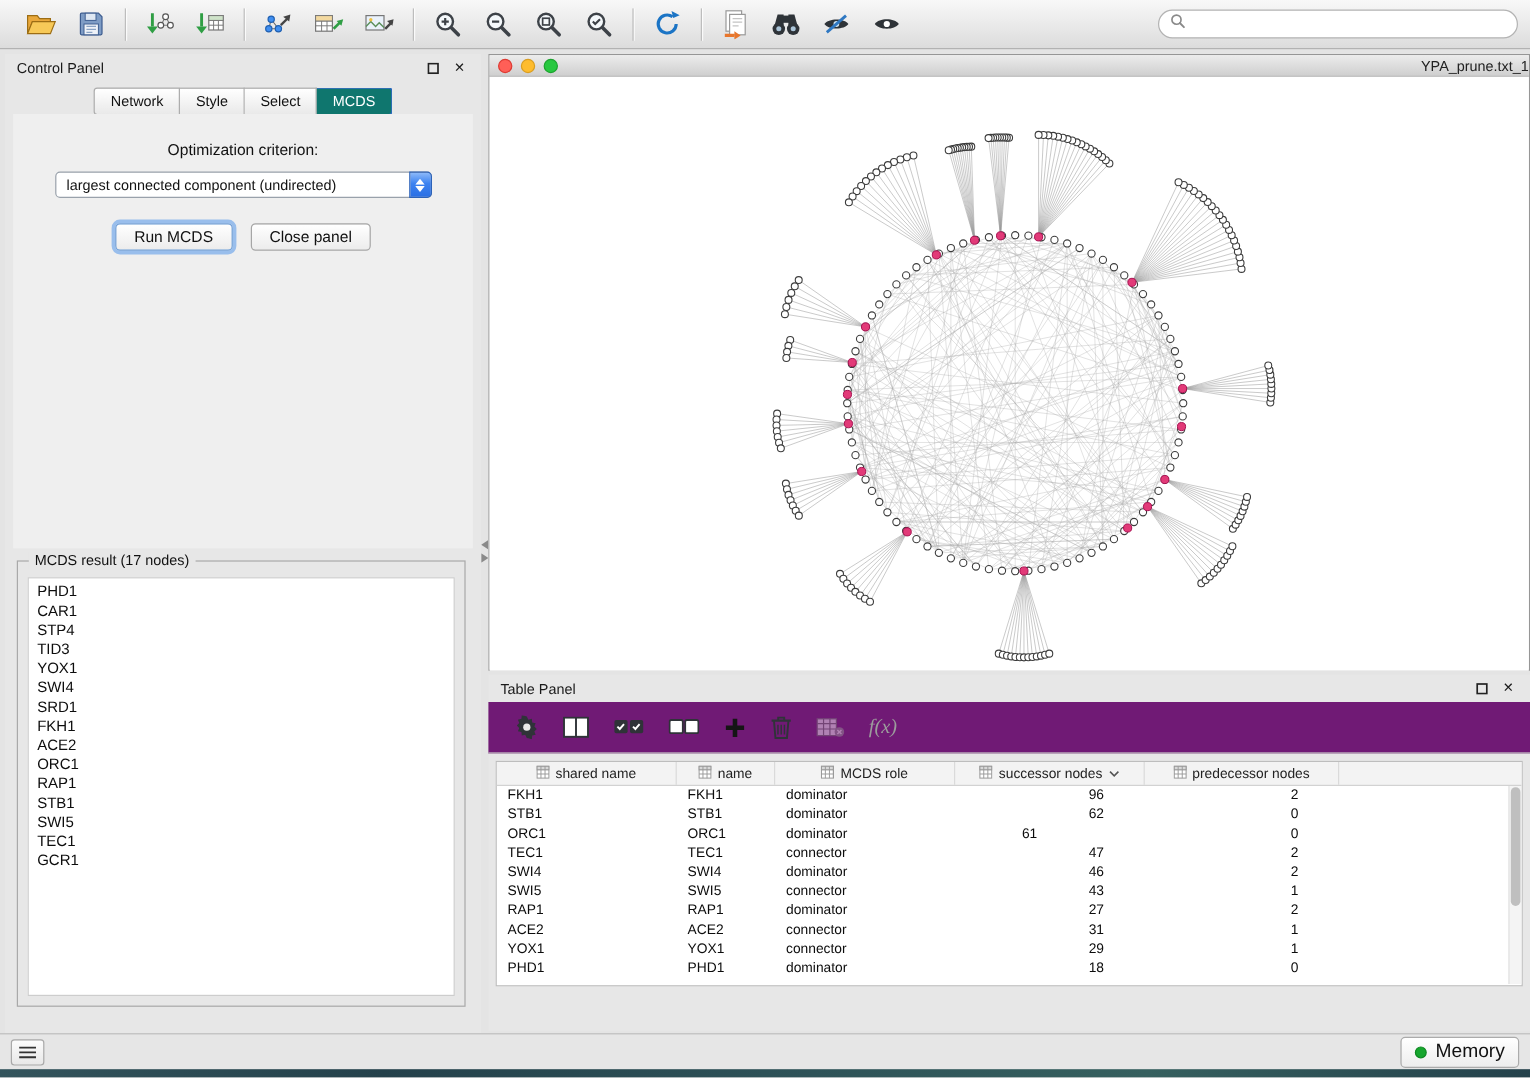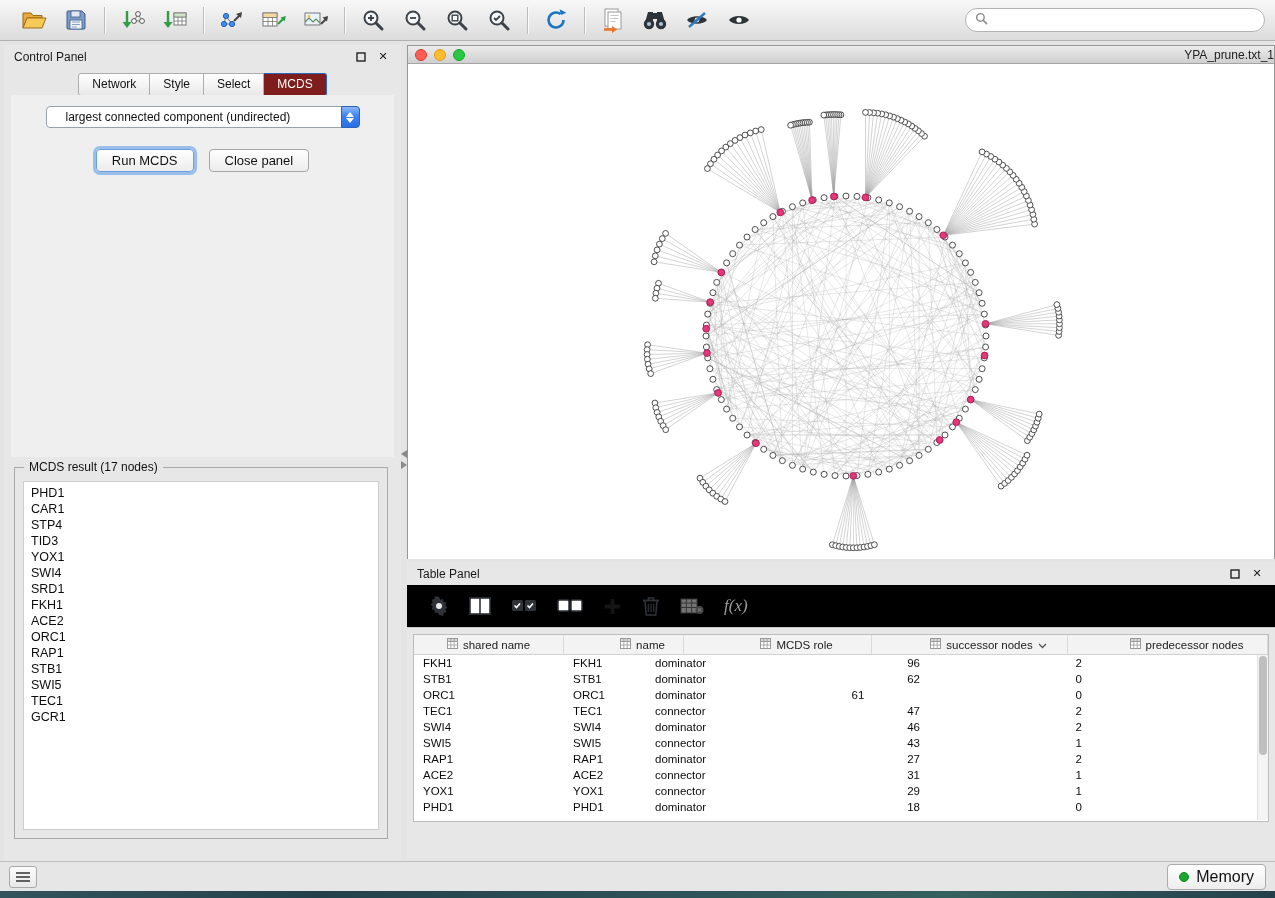--- a/index.html
+++ b/index.html
@@ -20,25 +20,25 @@
   .panel-head .spacer{flex:1;}
   .win-btn{width:16px;height:16px;display:flex;align-items:center;justify-content:center;margin-left:6px;
     color:#1a1a1a;font-size:11px;font-weight:bold;}
   
   .control-panel{position:absolute;left:4px;top:45px;width:397px;height:816px;background:#e7e7e7;}
   .cp-tabs{display:flex;justify-content:center;margin-top:5px;}
   .seg-tab{font-size:12px;line-height:15px;padding:3px 13px;background:linear-gradient(#ffffff,#e9e9e9);
     border:1px solid #adadad;border-left:none;color:#111;cursor:default;}
   .seg-tab:first-child{border-left:1px solid #adadad;border-radius:3px 0 0 3px;}
   .seg-tab:last-child{border-radius:0 3px 3px 0;}
-  .seg-tab.active{background:#7f1d1d;color:#fff;border-color:#2767bd;}
+  .seg-tab.active{background:#0f766e;color:#fff;border-color:#2767bd;}
   .cp-content{position:absolute;left:7px;right:7px;top:50px;height:362px;background:#efefef;}
   .opt-label{text-align:center;padding-top:22px;font-size:13px;color:#111;}
   .dropdown{margin:11px auto 0;width:314px;height:22px;background:#fff;border:1px solid #99a1ab;
-    border-radius:4px;display:flex;align-items:center;font-size:12px;padding-left:19px;
+    border-radius:4px;display:flex;align-items:center;font-size:12px;padding-left:9px;
     position:relative;box-sizing:border-box;color:#111;}
   .dd-btn{position:absolute;right:-1px;top:-1px;width:19px;height:22px;border-radius:0 4px 4px 0;
     background:linear-gradient(#8cb9f9 0%,#3c82f0 45%,#2a6fe4 100%);display:flex;flex-direction:column;
     align-items:center;justify-content:center;gap:1px;border:1px solid #2c62b8;box-sizing:border-box;}
   .btn-row{display:flex;justify-content:center;gap:15px;margin-top:21px;}
   .push-btn{font-size:13px;padding:3px 15px;background:linear-gradient(#ffffff,#ececec);
     border:1px solid #a6a6a6;border-radius:4px;color:#111;}
   .push-btn.focused{box-shadow:0 0 0 3px rgba(106,163,233,.65);border-color:#6f9fd8;}
   .result-group{position:absolute;left:10px;right:13px;top:422px;bottom:22px;border:1px solid #a9a9a9;}
   .result-title{position:absolute;top:-8px;left:9px;background:#e7e7e7;padding:0 5px;font-size:12px;color:#111;}
@@ -57,26 +57,26 @@
   .traffic{display:flex;gap:7px;}
   .light{width:12px;height:12px;border-radius:50%;box-sizing:border-box;}
   .light.red{background:#ff5f57;border:1px solid #dd3b33;}
   .light.yellow{background:#febc2e;border:1px solid #d99e22;}
   .light.green{background:#28c840;border:1px solid #1da32f;}
   .net-title{position:absolute;left:0;right:0;text-align:right;font-size:12px;color:#222;}
   .net-canvas{position:relative;width:866px;height:495px;background:#fff;}
   
   .table-panel{position:absolute;left:407px;top:562px;width:868px;height:297px;background:#e7e7e7;}
   .tp-toolbar{height:42px;display:flex;align-items:center;gap:20px;padding:0 22px;
-    border-bottom:1px solid #c9c9c9;background:#000000;}
+    border-bottom:1px solid #c9c9c9;background:#701a75;}
   .tp-icon{display:flex;align-items:center;justify-content:center;}
   .fx{font-family:"Liberation Serif","DejaVu Serif",serif;font-style:italic;font-size:17px;color:#9c9c9c;}
   .tbl-wrap{position:absolute;left:6px;right:6px;top:72px;height:186px;background:#fff;
     border:1px solid #bdbdbd;overflow:hidden;}
-  .tbl-header{display:flex;height:19px;background:#f3f3f3;border-bottom:1px solid #d2d2d2;justify-content:space-between;}
+  .tbl-header{display:flex;height:19px;background:#f3f3f3;border-bottom:1px solid #d2d2d2;}
   .th{display:flex;align-items:center;justify-content:center;gap:5px;font-size:11.5px;color:#222;
     border-right:1px solid #dadada;box-sizing:border-box;}
   .tbl-row{display:flex;height:16px;align-items:center;font-size:11.5px;color:#0c0c0c;}
   .td{box-sizing:border-box;padding-left:9px;white-space:nowrap;overflow:hidden;}
   .td.num{text-align:right;padding-right:34px;padding-left:0;}
   .tbl-scroll{position:absolute;right:0;top:20px;bottom:1px;width:10px;background:#f4f4f4;
     border-left:1px solid #e2e2e2;}
   .tbl-thumb{position:absolute;top:1px;left:1px;right:1px;height:60%;background:#bfbfbf;border-radius:4px;}
   .tp-tabs{position:absolute;bottom:7px;left:0;right:0;display:flex;justify-content:center;}
   
@@ -262,20 +262,21 @@
     </span>
     <span class="win-btn">✕</span>
   </div>
   <div class="cp-tabs">
     <span class="seg-tab">Network</span>
     <span class="seg-tab">Style</span>
     <span class="seg-tab">Select</span>
     <span class="seg-tab active">MCDS</span>
   </div>
   <div class="cp-content">
+    <div class="opt-label">Optimization criterion:</div>
     <div class="dropdown">
       <span>largest connected component (undirected)</span>
       <span class="dd-btn">
         <svg width="8" height="5">
             <path d="M0 5l4-5 4 5z" fill="#fff"></path>
           </svg>
         <svg width="8" height="5">
             <path d="M0 0l4 5 4-5z" fill="#fff"></path>
           </svg>
       </span>

